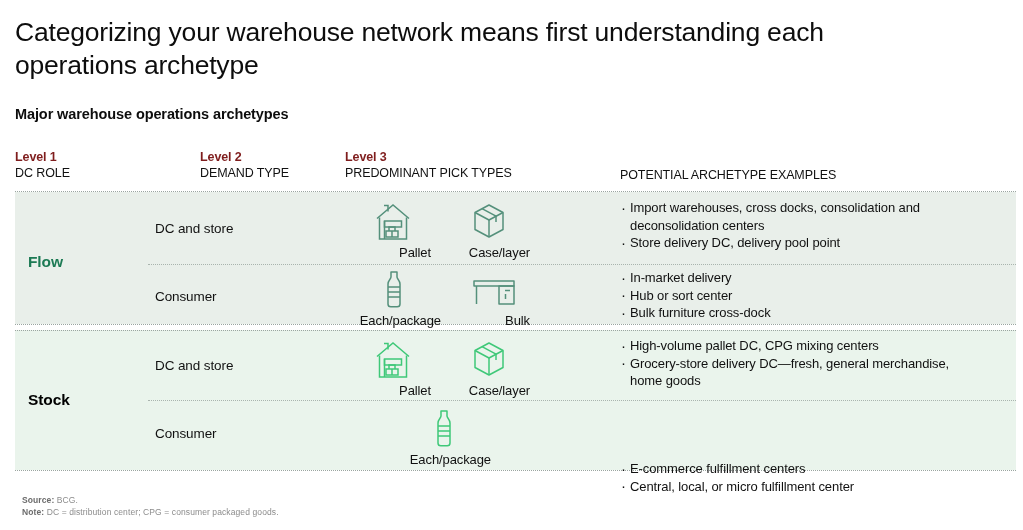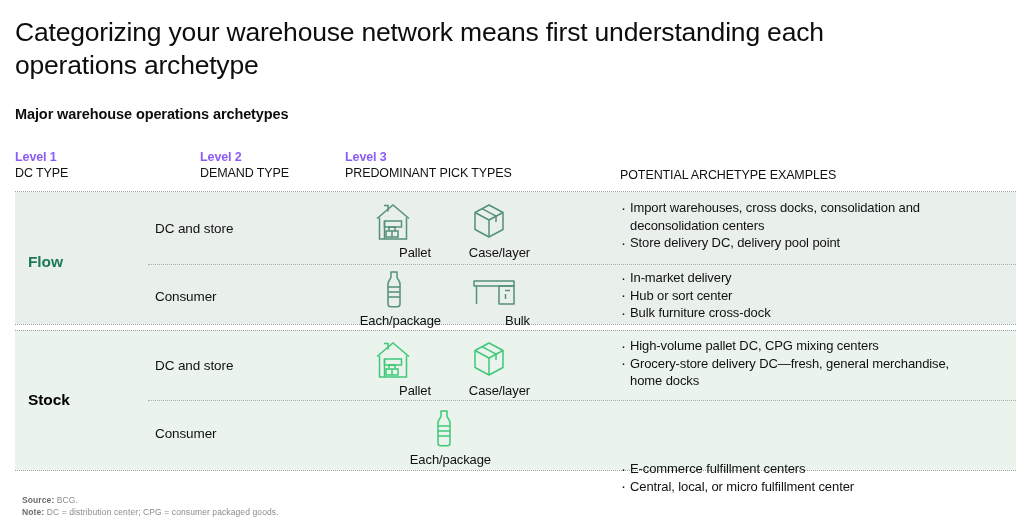--- a/index.html
+++ b/index.html
@@ -22,21 +22,21 @@
   .subtitle{
     position:absolute;left:15px;top:106px;
     font-size:14.5px;font-weight:700;color:#0d0d0d;
     letter-spacing:-0.1px;
   }
 
   
   .headers{position:absolute;left:0;top:150px;width:1023px;height:38px;}
   .col-head{position:absolute;}
   .col-head .lvl{
-    font-size:12.5px;font-weight:700;color:#8b5cf6;line-height:15px;
+    font-size:12.5px;font-weight:700;color:#7f1d1d;line-height:15px;
     letter-spacing:-0.1px;
   }
   .col-head .nm{
     font-size:12.5px;font-weight:400;color:#111;line-height:16px;
     letter-spacing:-0.1px;
   }
   .ch1{left:15px;top:0;}
   .ch2{left:155px;top:0;margin-left:45px;}
   .ch3{left:345px;top:0;}
   .ch4{left:620px;top:17px;}
@@ -97,21 +97,21 @@
 <body>
 
 <div class="slide">
 
   <div class="title">Categorizing your warehouse network means first understanding each operations archetype</div>
   <div class="subtitle">Major warehouse operations archetypes</div>
 
   <div class="headers">
     <div class="col-head ch1">
       <div class="lvl">Level 1</div>
-      <div class="nm">DC TYPE</div>
+      <div class="nm">DC ROLE</div>
     </div>
     <div class="col-head ch2">
       <div class="lvl">Level 2</div>
       <div class="nm">DEMAND TYPE</div>
     </div>
     <div class="col-head ch3">
       <div class="lvl">Level 3</div>
       <div class="nm">PREDOMINANT PICK TYPES</div>
     </div>
     <div class="col-head ch4">
@@ -222,21 +222,21 @@
         <path d="M20 19 V36"></path>
         <path d="M13 7.7 L27 15.2 V21"></path>
       </svg>
     </div>
     <div class="lbl">Case/layer</div>
   </div>
 
   <div class="examples" style="left:620px;top:337px;width:392px;">
     <div class="ex-line bullet">High-volume pallet DC, CPG mixing centers</div>
     <div class="ex-line bullet">Grocery-store delivery DC—fresh, general merchandise,</div>
-    <div class="ex-line cont">home docks</div>
+    <div class="ex-line cont">home goods</div>
   </div>
 
   <div class="demand" style="top:426px;">Consumer</div>
 
   <div class="pick tone-stock" style="left:397px;top:406px;width:94px;">
     <div class="ico">
       <svg width="26" height="42" viewBox="0 0 26 42" fill="none" stroke="var(--ic)" stroke-width="1.5" stroke-linejoin="round">
         <path d="M10 3 h6 v5 c0 2 3 3.5 3 7 v20 c0 1.6 -1.2 2.8 -2.8 2.8 h-6.4 c-1.6 0 -2.8 -1.2 -2.8 -2.8 v-20 c0 -3.5 3 -5 3 -7 z"></path>
         <path d="M7 18 h12 M7 23 h12 M7 28 h12"></path>
       </svg>

